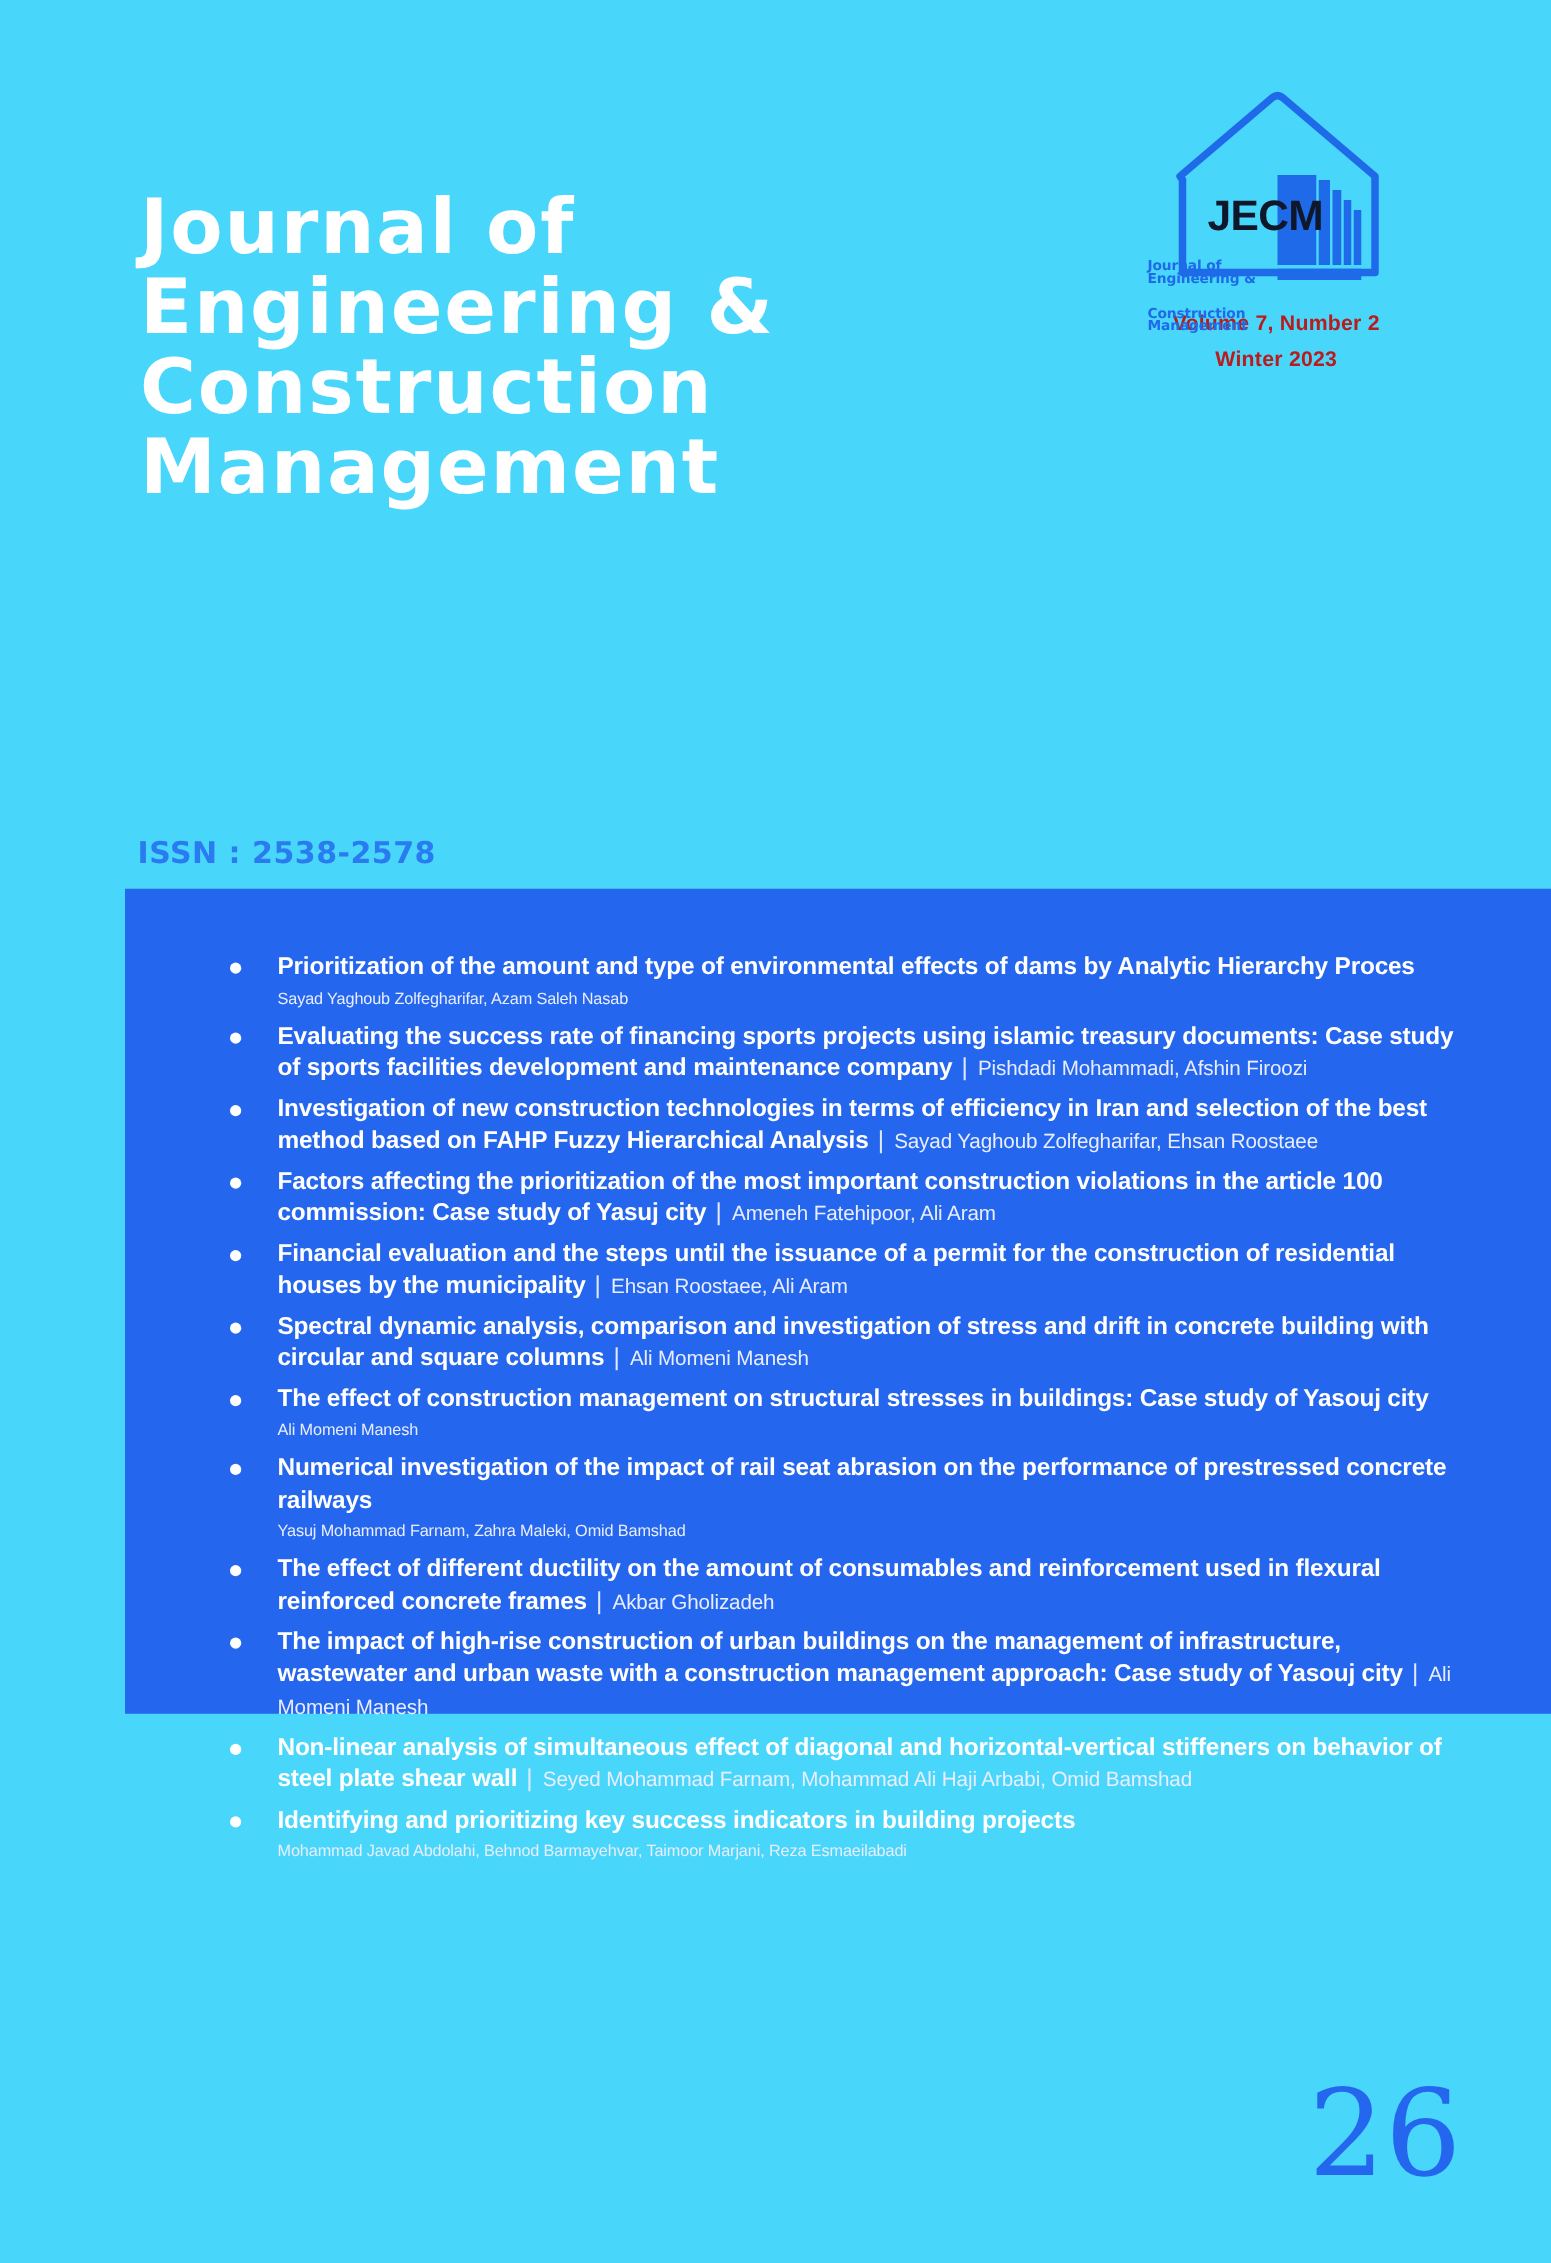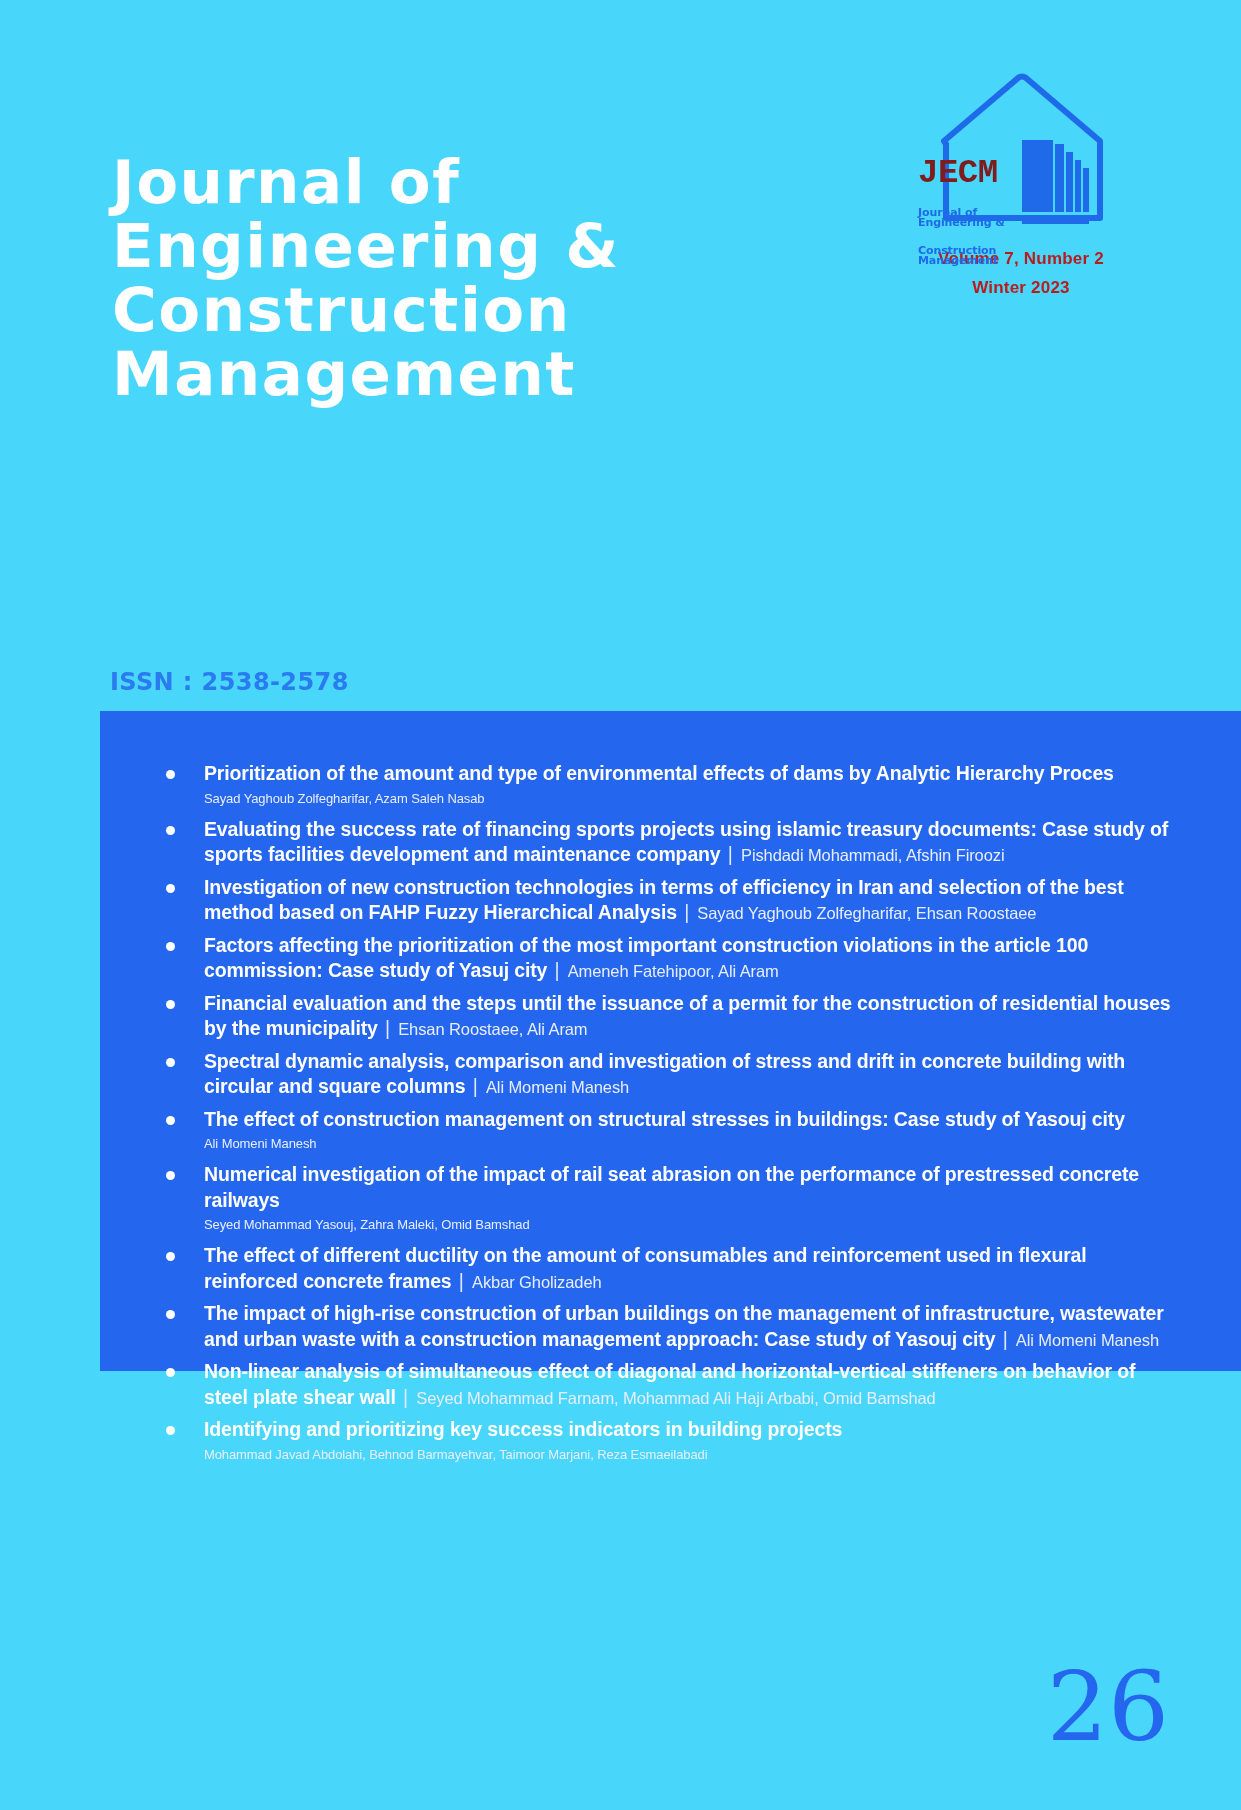--- a/index.html
+++ b/index.html
@@ -49,26 +49,27 @@
   .logo-mark svg { display: block; }
   .logo-wordmark {
     position: absolute;
     left: 2px;
     top: 86px;
     width: 125px;
     text-align: left;
     pointer-events: none;
   }
   .logo-jecm {
-    color: #7f1d1d;
-    font-family: Liberation Mono, monospace;
+    color: #0f172a;
+    font-family: Liberation Sans, sans-serif;
     font-weight: bold;
     font-size: 34px;
     line-height: 34px;
     letter-spacing: -0.5px;
+    margin-left: 48px;
   }
   .logo-sub {
     color: #1f6ae8;
     font-family: "DejaVu Sans", sans-serif;
     font-weight: bold;
     font-size: 11px;
     line-height: 10px;
     margin-top: 18px;
     letter-spacing: -0.1px;
   }
@@ -96,21 +97,21 @@
 
   
   .panel {
     position: absolute;
     left: 100px;
     top: 711px;
     width: 1141px;
     height: 660px;
     background: #2566ef;
     box-sizing: border-box;
-    padding: 50px 62px 0 62px;
+    padding: 50px 62px 0 80px;
   }
   .article-list {
     list-style: none;
     margin: 0;
     padding: 0;
   }
   .article-item {
     position: relative;
     padding-left: 42px;
     margin-bottom: 6px;
@@ -225,21 +226,21 @@
       <li class="article-item">
         <span class="article-bullet"></span>
         <div class="article-text"><span>Spectral dynamic analysis, comparison and investigation of stress and drift in concrete building with circular and square columns</span><span class="article-sep"> | </span><span class="article-authors-inline">Ali Momeni Manesh</span></div>
       </li>
       <li class="article-item">
         <span class="article-bullet"></span>
         <div class="article-text"><span>The effect of construction management on structural stresses in buildings: Case study of Yasouj city</span><span class="article-authors-block">Ali Momeni Manesh</span></div>
       </li>
       <li class="article-item">
         <span class="article-bullet"></span>
-        <div class="article-text"><span>Numerical investigation of the impact of rail seat abrasion on the performance of prestressed concrete railways</span><span class="article-authors-block">Seyed Mohammad Yasouj, Zahra Maleki, Omid Bamshad</span></div>
+        <div class="article-text"><span>Numerical investigation of the impact of rail seat abrasion on the performance of prestressed concrete railways</span><span class="article-authors-block">Yasuj Mohammad Farnam, Zahra Maleki, Omid Bamshad</span></div>
       </li>
       <li class="article-item">
         <span class="article-bullet"></span>
         <div class="article-text"><span>The effect of different ductility on the amount of consumables and reinforcement used in flexural reinforced concrete frames</span><span class="article-sep"> | </span><span class="article-authors-inline">Akbar Gholizadeh</span></div>
       </li>
       <li class="article-item">
         <span class="article-bullet"></span>
         <div class="article-text"><span>The impact of high-rise construction of urban buildings on the management of infrastructure, wastewater and urban waste with a construction management approach: Case study of Yasouj city</span><span class="article-sep"> | </span><span class="article-authors-inline">Ali Momeni Manesh</span></div>
       </li>
       <li class="article-item">

